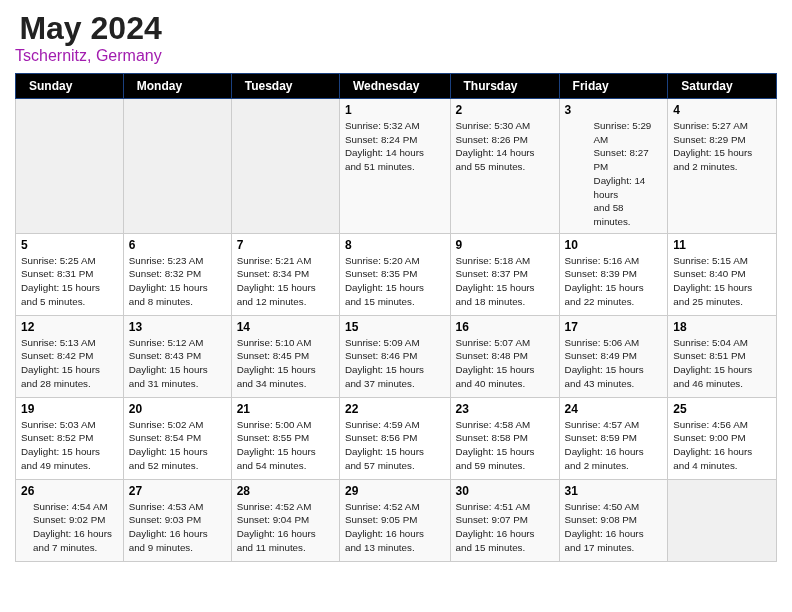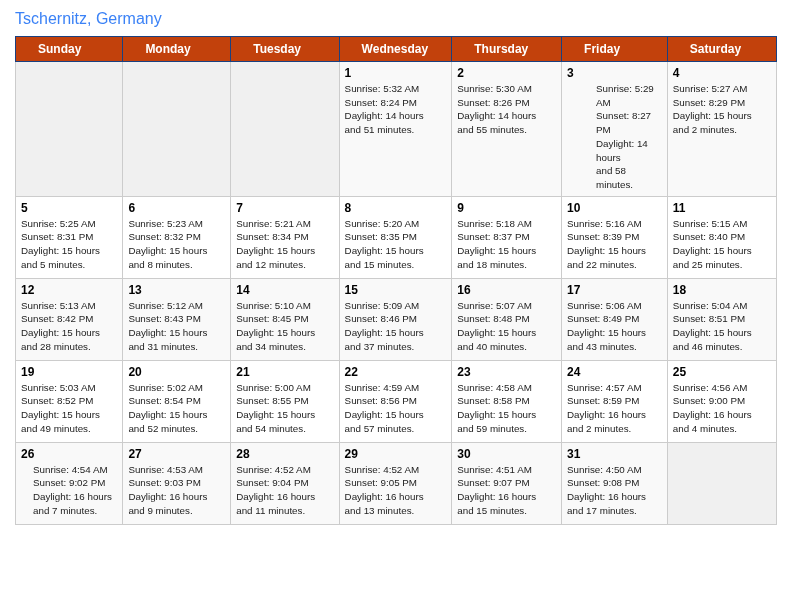--- a/index.html
+++ b/index.html
@@ -38,33 +38,33 @@
     .title-block {
       text-align: right;
     }
     .month-title {
       font-size: 32px;
       font-weight: bold;
       color: #222;
     }
     .location-title {
       font-size: 16px;
-      color: #3b82f6;
+      color: #a21caf;
       text-align: center;
     }
     .calendar {
       width: 100%;
       border-collapse: collapse;
       font-size: 10.5px;
     }
     .calendar thead tr th {
-      background: #c2410c;
+      background: #000000;
       color: #fff;
       text-align: left;
-      padding: 5px 22px;
+      padding: 5px 13px;
       font-size: 12px;
       border: 1px solid #1a4080;
     }
     .calendar tbody tr td {
       border: 1px solid #ccc;
       vertical-align: top;
       padding: 4px 5px;
       width: 113px;
       height: 82px;
       background: #fff;
@@ -86,20 +86,21 @@
     .empty-cell {
       background: #f0f0f0 !important;
     }
   </style>
 </head>
 <body>
 
 <div class="container">
   <div class="header-row">
     <div class="title-block">
+      <div class="month-title">May 2024</div>
       <div class="location-title">Tschernitz, Germany</div>
     </div>
   </div>
 
   <table class="calendar">
     <thead>
       <tr>
         <th>Sunday</th>
         <th>Monday</th>
         <th>Tuesday</th>

